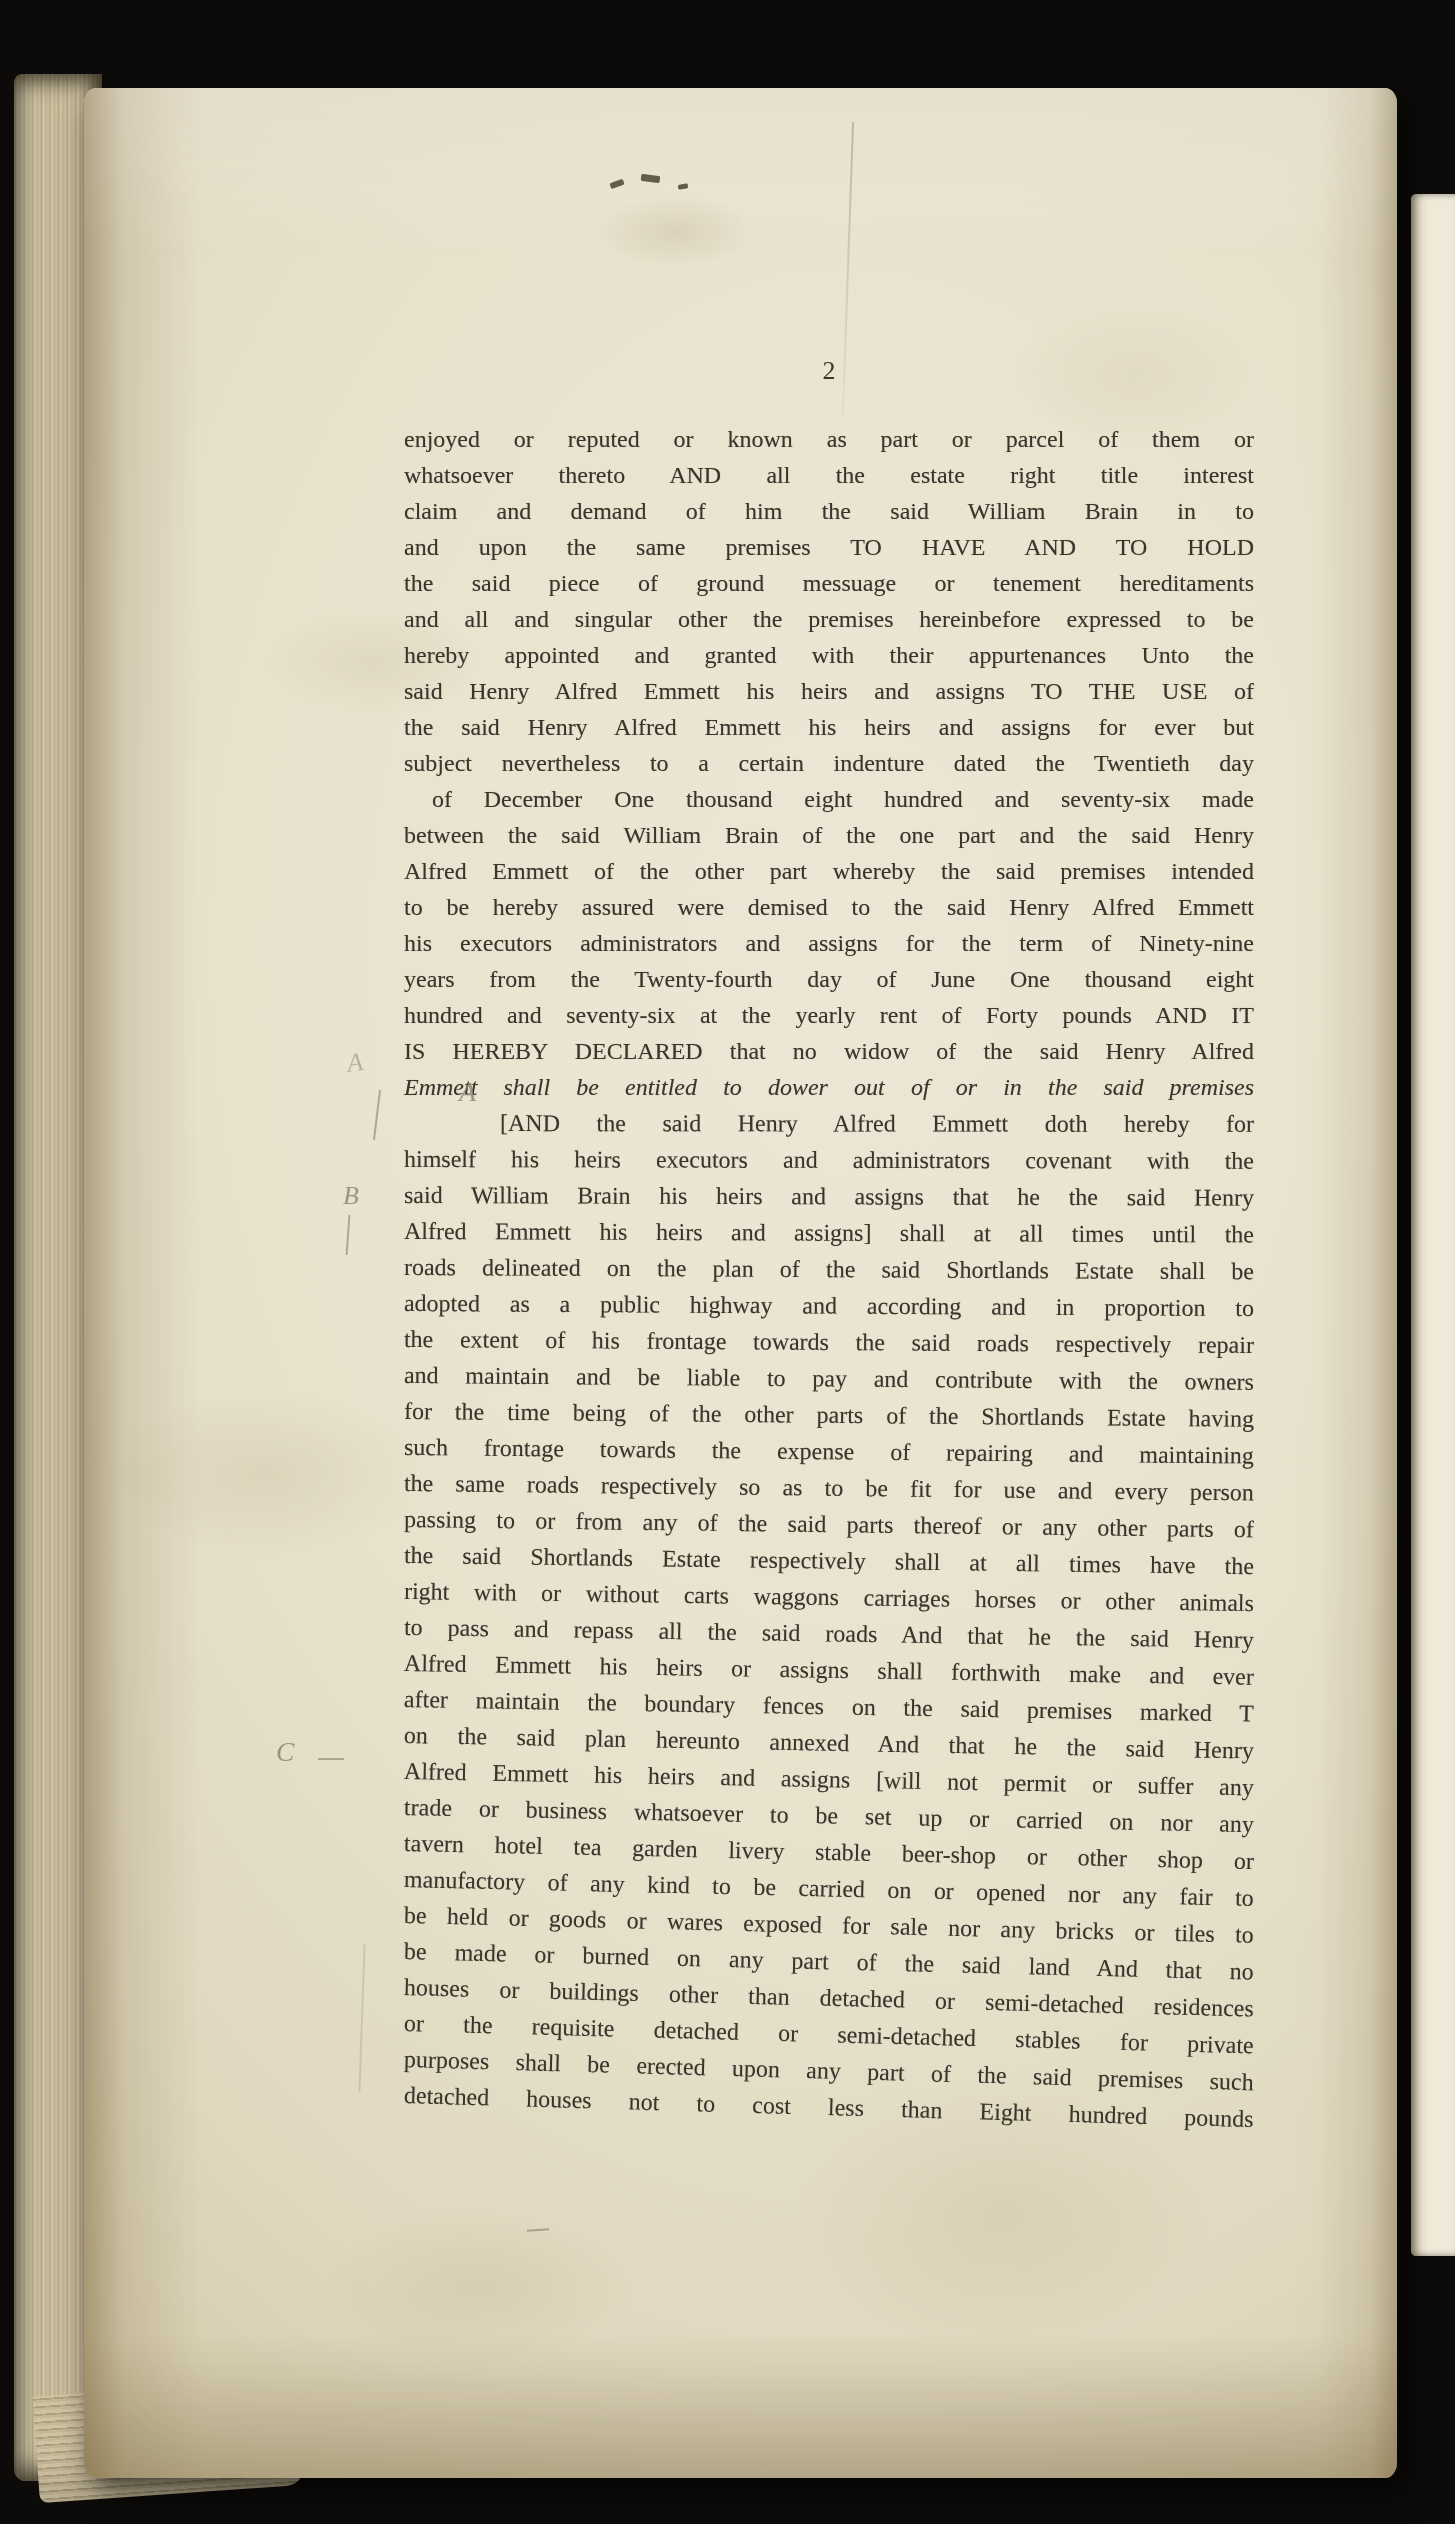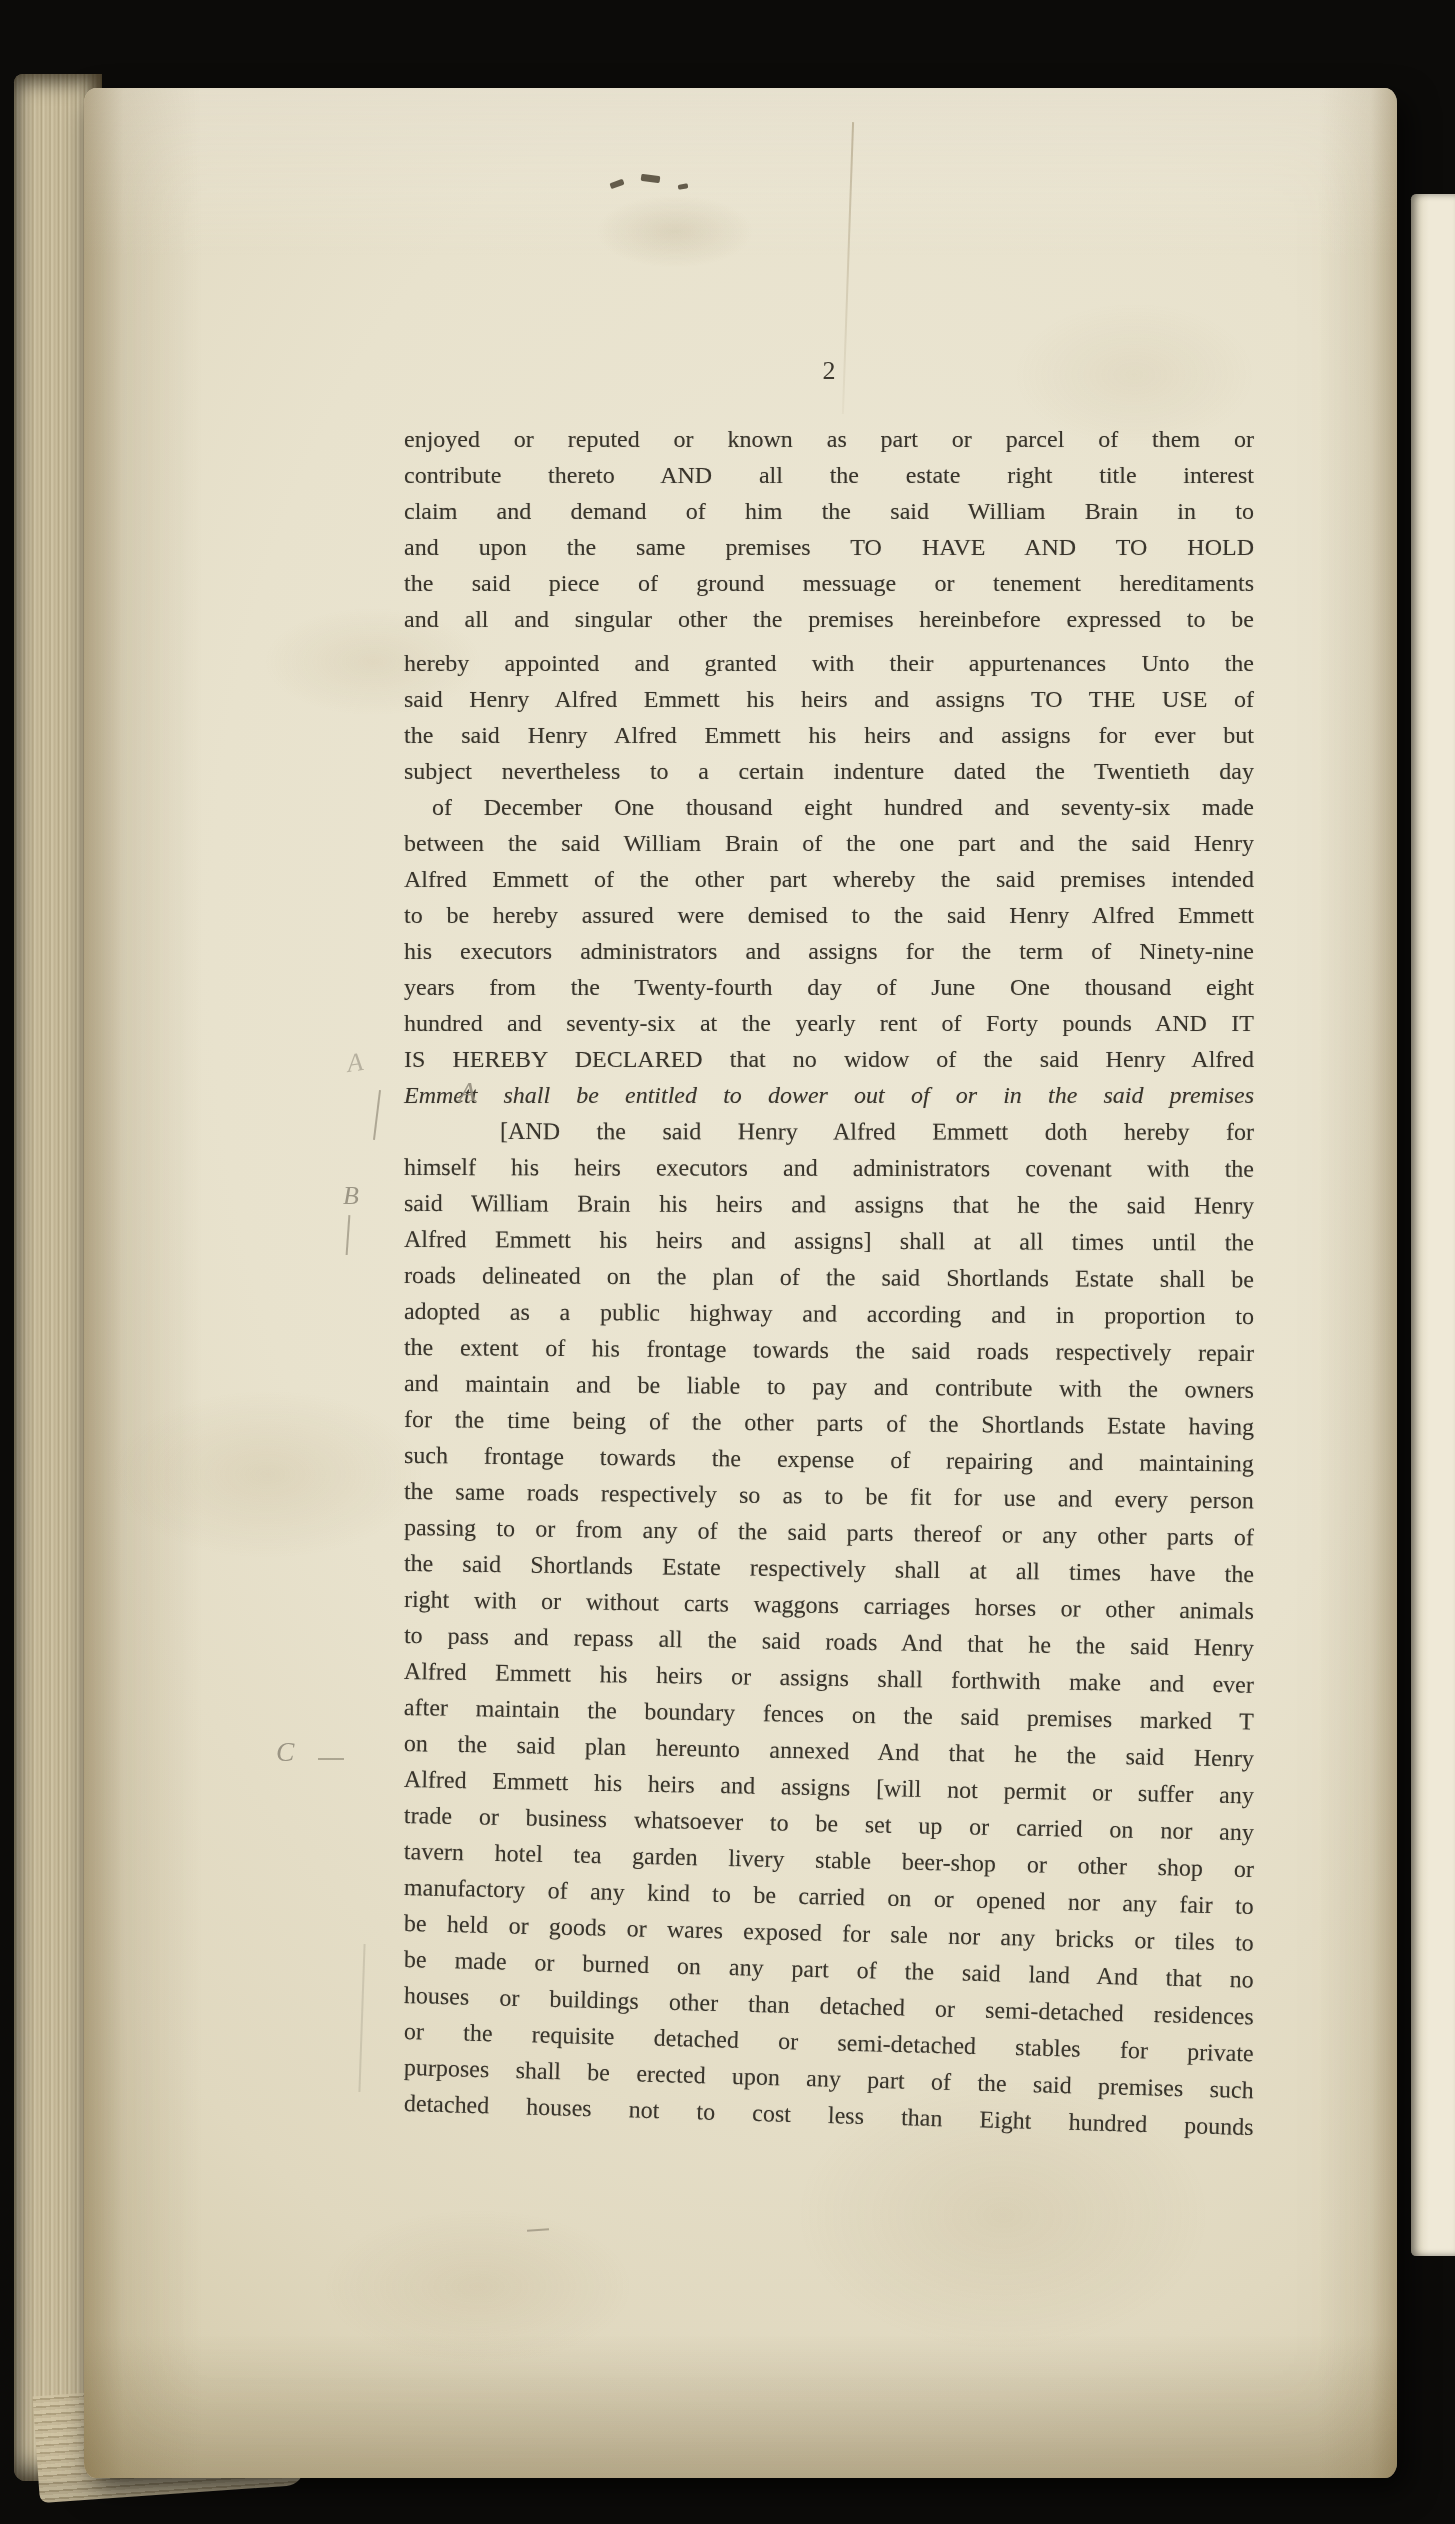--- a/index.html
+++ b/index.html
@@ -105,26 +105,26 @@
 
     <span class="tear t1"></span>
     <span class="tear t2"></span>
     <span class="tear t3"></span>
     <span class="crease"></span>
 
     <div class="pagenum">2</div>
 
     <div class="textblock">
         <div class="line" style="transform: rotate(0deg);">enjoyed or reputed or known as part or parcel of them or</div>
-        <div class="line" style="transform: rotate(0deg);">contribute thereto AND all the estate right title interest</div>
+        <div class="line" style="transform: rotate(0deg);">whatsoever thereto AND all the estate right title interest</div>
         <div class="line" style="transform: rotate(0deg);">claim and demand of him the said William Brain in to</div>
         <div class="line" style="transform: rotate(0deg);">and upon the same premises TO HAVE AND TO HOLD</div>
         <div class="line" style="transform: rotate(0deg);">the said piece of ground messuage or tenement hereditaments</div>
         <div class="line" style="transform: rotate(0deg);">and all and singular other the premises hereinbefore expressed to be</div>
-        <div class="line" style="transform: rotate(0deg); margin-top: 8px;">hereby appointed and granted with their appurtenances Unto the</div>
+        <div class="line" style="transform: rotate(0deg);">hereby appointed and granted with their appurtenances Unto the</div>
         <div class="line" style="transform: rotate(0deg);">said Henry Alfred Emmett his heirs and assigns TO THE USE of</div>
         <div class="line" style="transform: rotate(0deg);">the said Henry Alfred Emmett his heirs and assigns for ever but</div>
         <div class="line" style="transform: rotate(0deg);">subject nevertheless to a certain indenture dated the Twentieth day</div>
         <div class="line" style="transform: rotate(0deg); margin-left: 28px;">of December One thousand eight hundred and seventy-six made</div>
         <div class="line" style="transform: rotate(0deg);">between the said William Brain of the one part and the said Henry</div>
         <div class="line" style="transform: rotate(0deg);">Alfred Emmett of the other part whereby the said premises intended</div>
         <div class="line" style="transform: rotate(0deg);">to be hereby assured were demised to the said Henry Alfred Emmett</div>
         <div class="line" style="transform: rotate(0deg);">his executors administrators and assigns for the term of Ninety-nine</div>
         <div class="line" style="transform: rotate(0deg);">years from the Twenty-fourth day of June One thousand eight</div>
         <div class="line" style="transform: rotate(0deg);">hundred and seventy-six at the yearly rent of Forty pounds AND IT</div>

